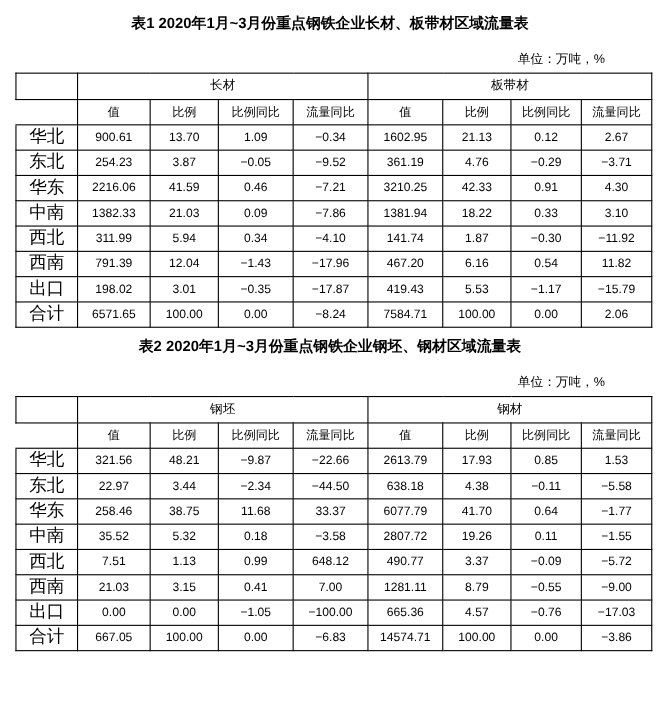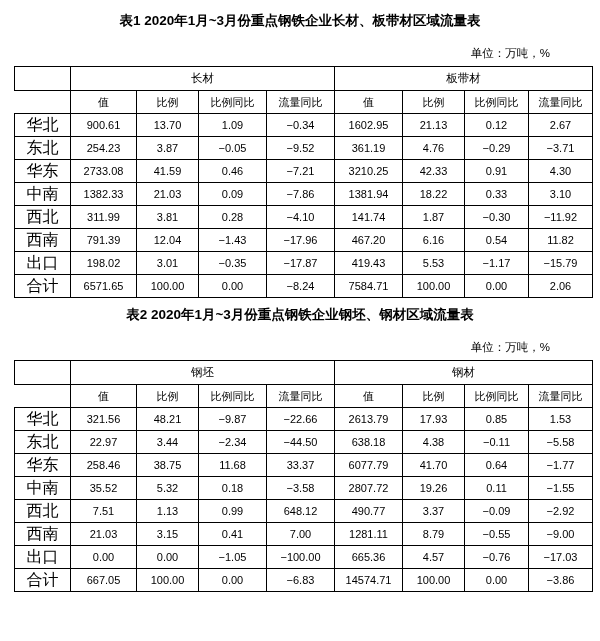--- a/index.html
+++ b/index.html
@@ -121,21 +121,21 @@
         <td>3.87</td>
         <td>−0.05</td>
         <td>−9.52</td>
         <td>361.19</td>
         <td>4.76</td>
         <td>−0.29</td>
         <td>−3.71</td>
       </tr>
       <tr>
         <td class="rowhead">华东</td>
-        <td>2733.08</td>
+        <td>2216.06</td>
         <td>41.59</td>
         <td>0.46</td>
         <td>−7.21</td>
         <td>3210.25</td>
         <td>42.33</td>
         <td>0.91</td>
         <td>4.30</td>
       </tr>
       <tr>
         <td class="rowhead">中南</td>
@@ -144,22 +144,22 @@
         <td>0.09</td>
         <td>−7.86</td>
         <td>1381.94</td>
         <td>18.22</td>
         <td>0.33</td>
         <td>3.10</td>
       </tr>
       <tr>
         <td class="rowhead">西北</td>
         <td>311.99</td>
-        <td>3.81</td>
-        <td>0.28</td>
+        <td>5.94</td>
+        <td>0.34</td>
         <td>−4.10</td>
         <td>141.74</td>
         <td>1.87</td>
         <td>−0.30</td>
         <td>−11.92</td>
       </tr>
       <tr>
         <td class="rowhead">西南</td>
         <td>791.39</td>
         <td>12.04</td>
@@ -275,21 +275,21 @@
       </tr>
       <tr>
         <td class="rowhead">西北</td>
         <td>7.51</td>
         <td>1.13</td>
         <td>0.99</td>
         <td>648.12</td>
         <td>490.77</td>
         <td>3.37</td>
         <td>−0.09</td>
-        <td>−2.92</td>
+        <td>−5.72</td>
       </tr>
       <tr>
         <td class="rowhead">西南</td>
         <td>21.03</td>
         <td>3.15</td>
         <td>0.41</td>
         <td>7.00</td>
         <td>1281.11</td>
         <td>8.79</td>
         <td>−0.55</td>

